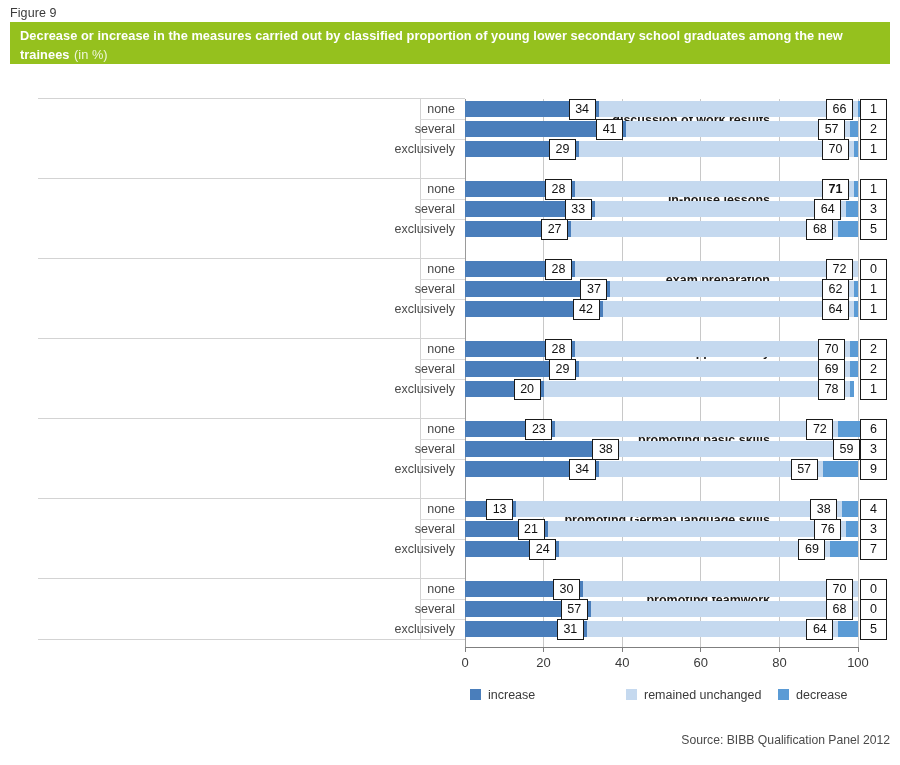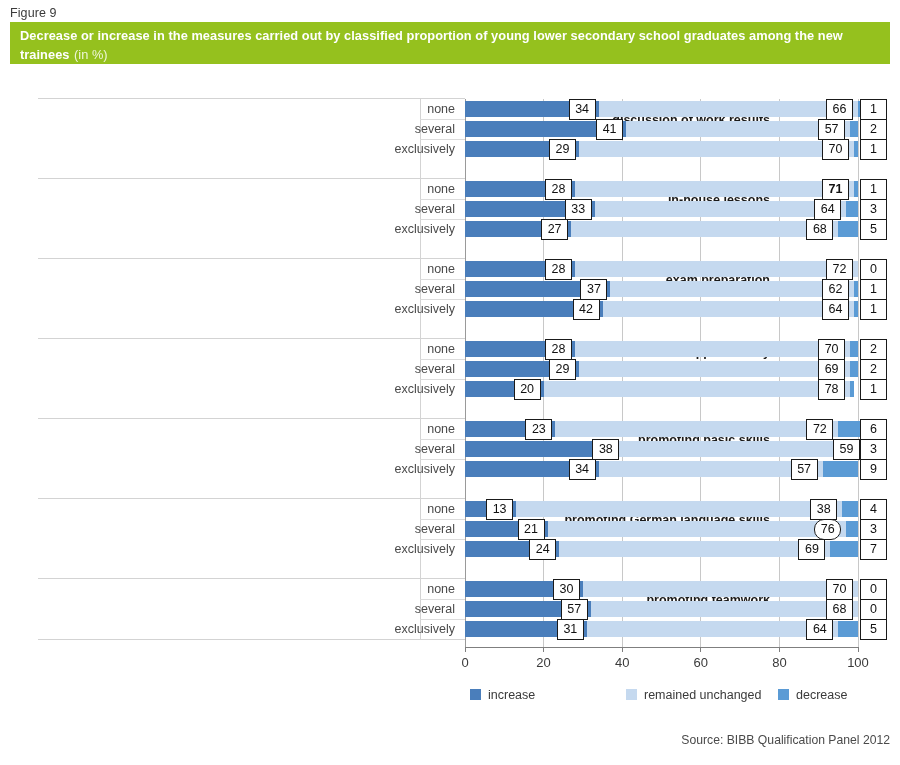--- a/index.html
+++ b/index.html
@@ -283,21 +283,21 @@
     <div class="vbox" style="left: 810.28px; top: 419px;">38</div>
     <div class="vbox" style="left: 860px; top: 419px;">4</div>
     <div class="lbl-hline" style="left: 420px; width: 45px; top: 439px;"></div>
     <div class="rowlabel" style="left: 340px; right: auto; top: 439px;">several</div>
     <div class="bar-row" style="left: 465px; top: 441px; width: 393px;">
       <div class="seg inc" style="left: 0px; width: 82.53px;"></div>
       <div class="seg unc" style="left: 82.53px; width: 298.68px;"></div>
       <div class="seg dec" style="left: 381.21px; width: 11.79px;"></div>
     </div>
     <div class="vbox" style="left: 517.53px; top: 439px;">21</div>
-    <div class="vbox" style="left: 814.21px; top: 439px; border-radius: 10px;">76</div>
+    <div class="vbox" style="left: 814.21px; top: 439px;">76</div>
     <div class="vbox" style="left: 860px; top: 439px;">3</div>
     <div class="lbl-hline" style="left: 420px; width: 45px; top: 459px;"></div>
     <div class="rowlabel" style="left: 340px; right: auto; top: 459px;">exclusively</div>
     <div class="bar-row" style="left: 465px; top: 461px; width: 393px;">
       <div class="seg inc" style="left: 0px; width: 94.32px;"></div>
       <div class="seg unc" style="left: 94.32px; width: 271.17px;"></div>
       <div class="seg dec" style="left: 365.49px; width: 27.51px;"></div>
     </div>
     <div class="vbox" style="left: 529.32px; top: 459px;">24</div>
     <div class="vbox" style="left: 798.49px; top: 459px;">69</div>

